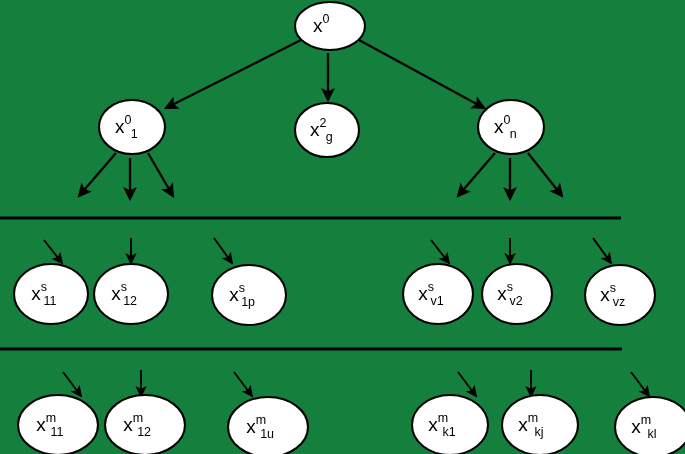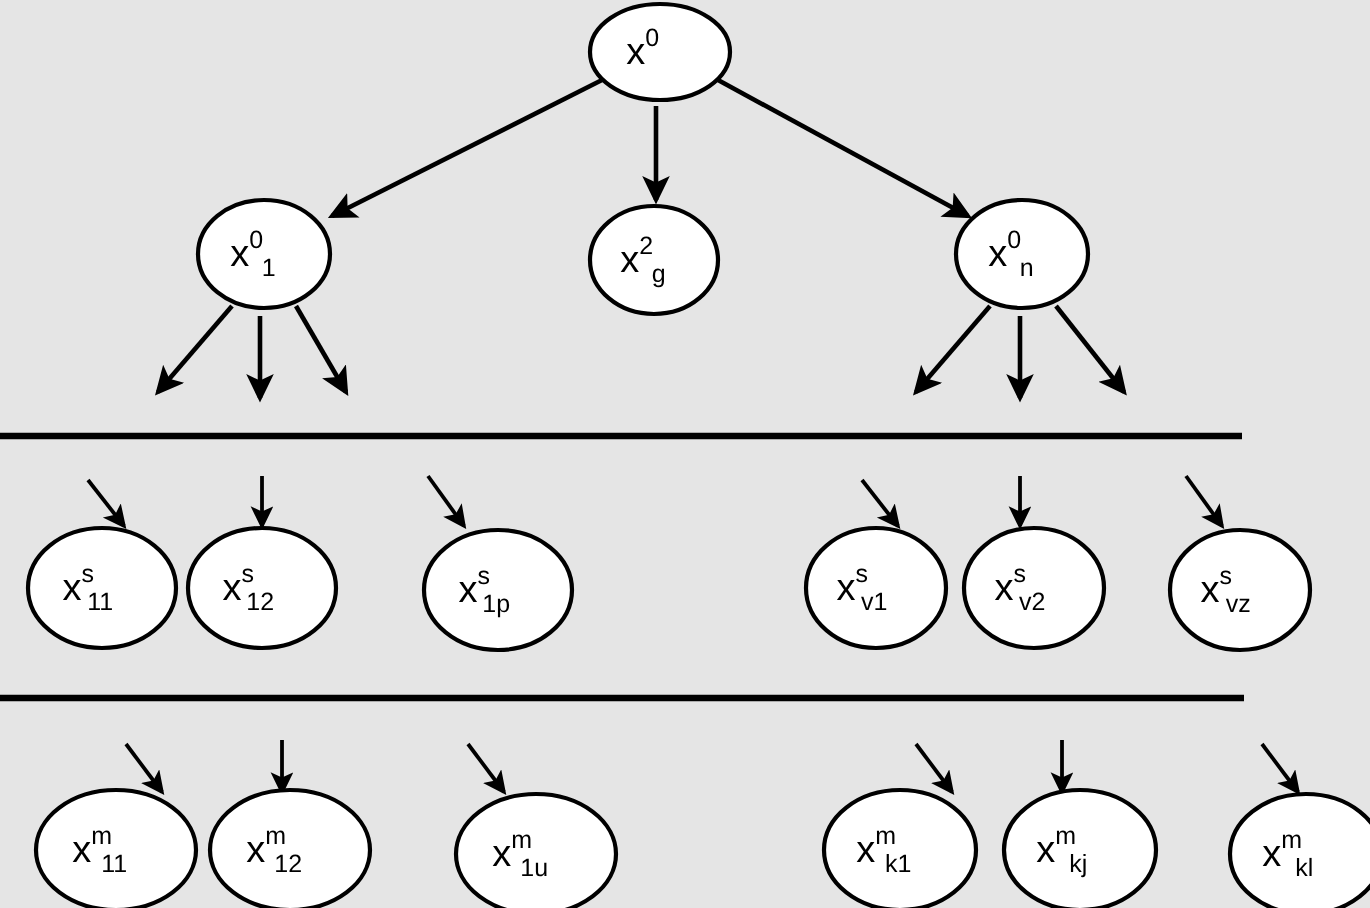--- a/index.html
+++ b/index.html
@@ -7,21 +7,21 @@
     padding: 0;
     background: #ffffff;
   }
   body {
     font-family: "Liberation Sans", sans-serif;
   }
   #canvas-wrap {
     position: relative;
     width: 685px;
     height: 454px;
-    background: #e5e5e5;
+    background: #15803d;
     overflow: hidden;
   }
   svg#diagram {
     display: block;
     width: 685px;
     height: 454px;
   }
   .node-ellipse {
     fill: #ffffff;
     stroke: #000000;

